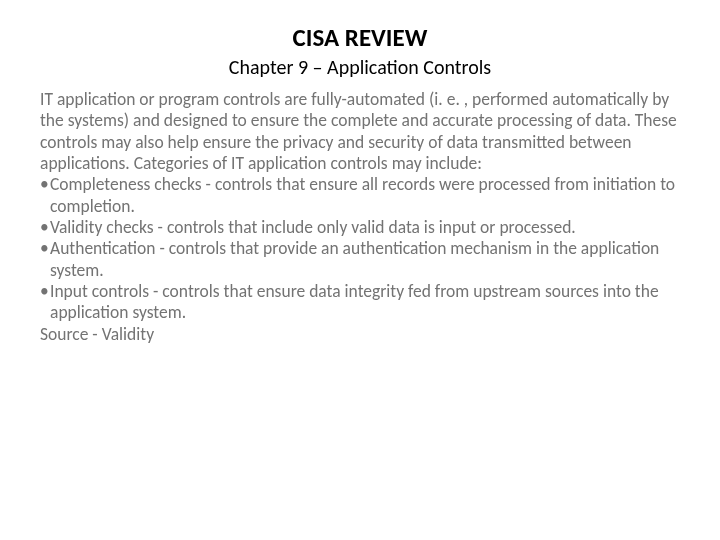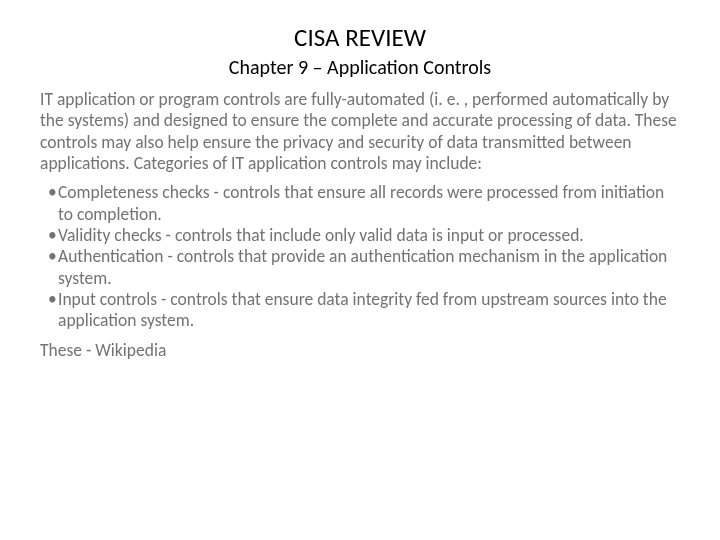--- a/index.html
+++ b/index.html
@@ -10,21 +10,21 @@
     body {
       width: 720px;
       height: 540px;
       background: #ffffff;
       font-family: Calibri, "Segoe UI", Arial, sans-serif;
       padding: 16px 40px 0 40px;
       overflow: hidden;
     }
     .slide-title {
       font-size: 25px;
-      font-weight: 400;
+      font-weight: 700;
       text-align: center;
       color: #000000;
       margin-top: 6px;
       margin-bottom: 2px;
     }
     .slide-subtitle {
       font-size: 20px;
       font-weight: 400;
       text-align: center;
       color: #000000;
@@ -33,21 +33,21 @@
     .body-text {
       font-size: 17.5px;
       font-weight: 400;
       color: #737373;
       line-height: 1.22;
       text-align: left;
     }
     .bullet-list {
       list-style: none;
       padding: 0;
-      margin: 8px;
+      margin: 0;
     }
     .bullet-list li {
       position: relative;
       padding-left: 10px;
     }
     .bullet-list li::before {
       content: "•";
       position: absolute;
       left: 0;
       top: 0;
@@ -60,14 +60,14 @@
 <div class="slide-subtitle">Chapter 9 – Application Controls</div>
 
 <div class="body-text">
   <span>IT application or program controls are fully-automated (i. e. , performed automatically by the systems) and designed to ensure the complete and accurate processing of data. These controls may also help ensure the privacy and security of data transmitted between applications. Categories of IT application controls may include:</span>
   <ul class="bullet-list">
     <li>Completeness checks - controls that ensure all records were processed from initiation to completion.</li>
     <li>Validity checks - controls that include only valid data is input or processed.</li>
     <li>Authentication - controls that provide an authentication mechanism in the application system.</li>
     <li>Input controls - controls that ensure data integrity fed from upstream sources into the application system.</li>
   </ul>
-  <span>These - Wikipedia</span>
+  <span>Source - Validity</span>
 </div>
 
 </body></html>

